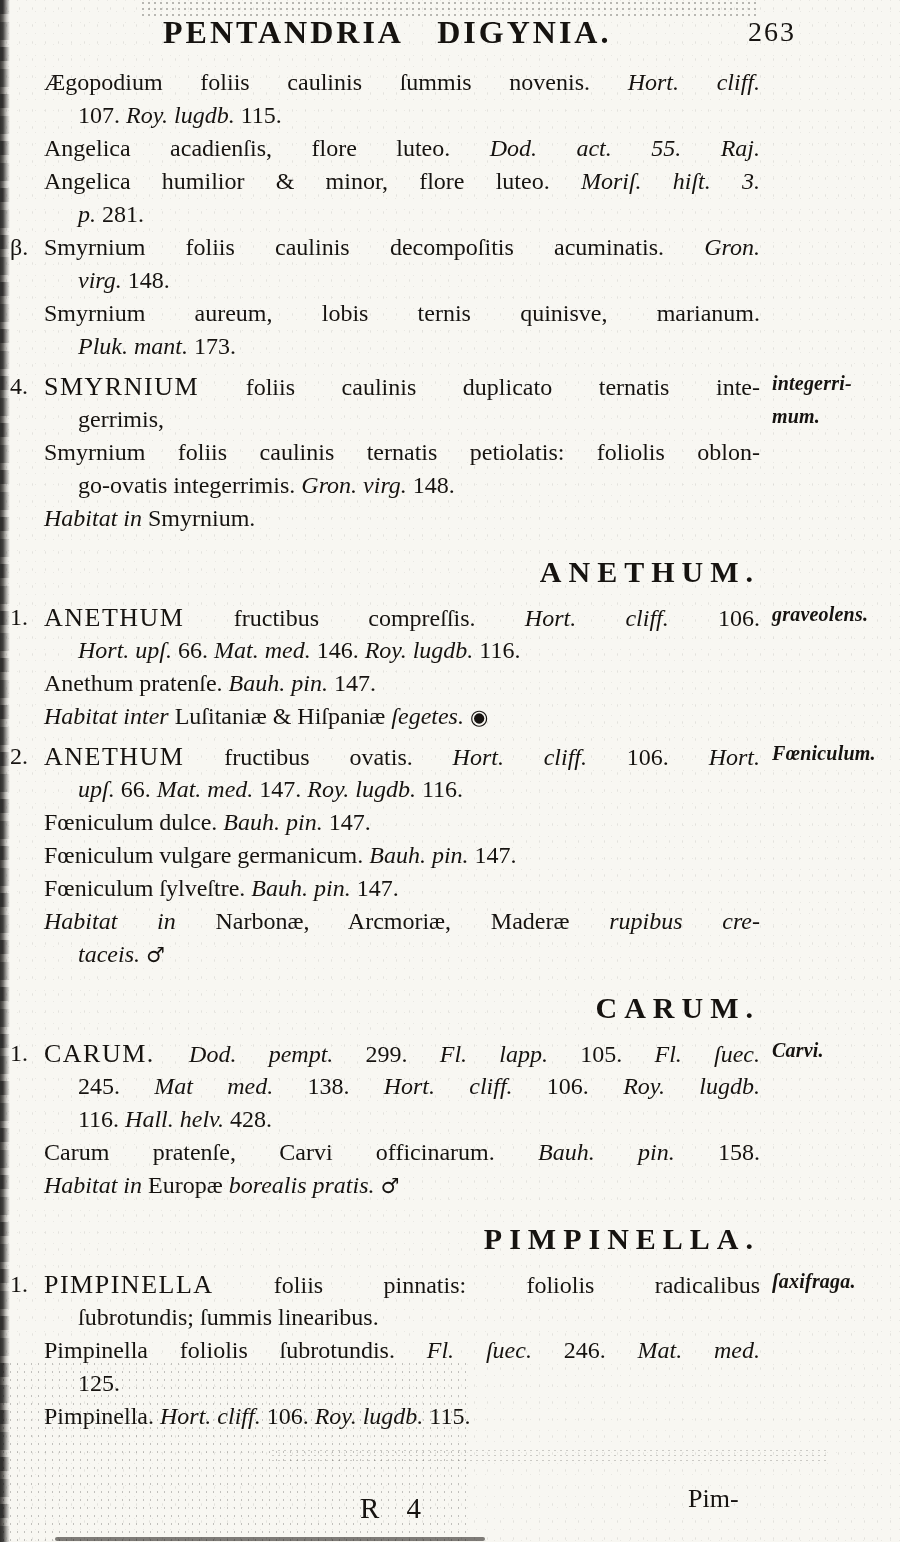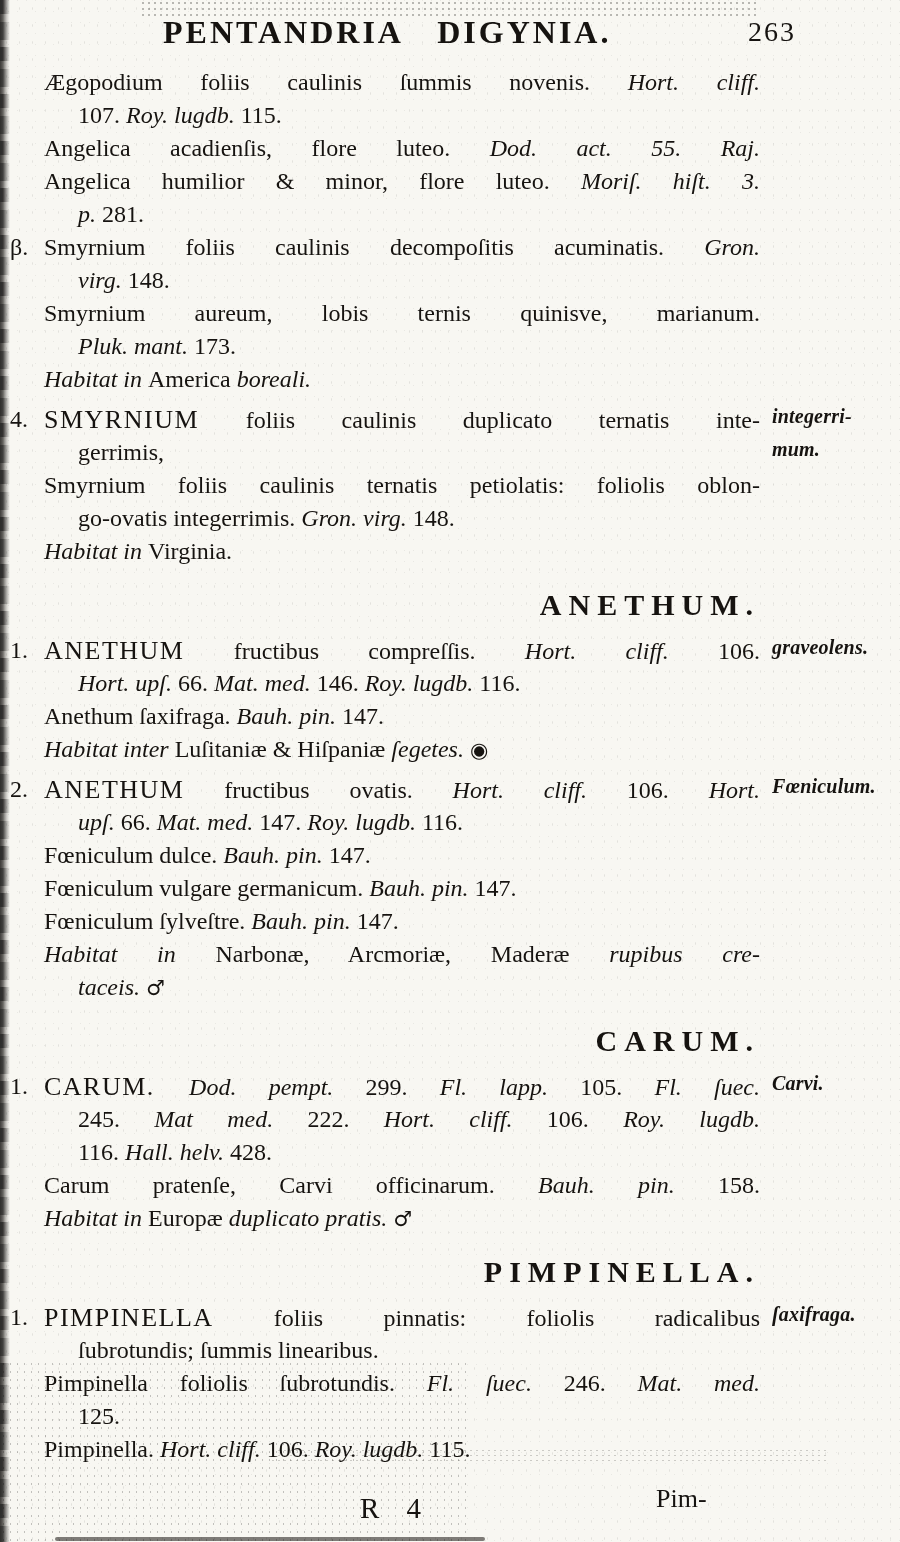--- a/index.html
+++ b/index.html
@@ -90,21 +90,21 @@
   }
   .margin-note.right{width:132px;}
   .heading{
     margin:18px 140px 10px 44px;
     text-align:right;
     font-size:30px;letter-spacing:7px;line-height:38px;height:38px;
     font-weight:bold;
   }
   
   .sig{position:absolute;left:360px;top:1492px;font-size:29px;letter-spacing:10px;}
-  .catchword{position:absolute;left:656px;top:1484px;font-size:26px;}
+  .catchword{position:absolute;left:688px;top:1484px;font-size:26px;}
 </style>
 </head>
 <body>
 
 <div class="page">
   <div class="noise"></div>
   <div class="noise-top"></div>
 
   <div class="running-head">
     <span class="rh-title">PENTANDRIA DIGYNIA.</span>
@@ -114,44 +114,43 @@
   <div class="body-text" id="body-lines">
       <div class="line j"><span class="sg-r">Ægopodium foliis caulinis ſummis novenis. </span><span class="sg-i">Hort. cliff.</span></div>
       <div class="line ind1"><span class="sg-r">107. </span><span class="sg-i">Roy. lugdb. </span><span class="sg-r">115.</span></div>
       <div class="line j"><span class="sg-r">Angelica acadienſis, flore luteo. </span><span class="sg-i">Dod. act. 55. Raj.</span></div>
       <div class="line j"><span class="sg-r">Angelica humilior &amp; minor, flore luteo. </span><span class="sg-i">Moriſ. hiſt. 3.</span></div>
       <div class="line ind1"><span class="sg-i">p. </span><span class="sg-r">281.</span></div>
       <div class="line j"><span class="num">β.</span><span class="sg-r">Smyrnium foliis caulinis decompoſitis acuminatis. </span><span class="sg-i">Gron.</span></div>
       <div class="line ind1"><span class="sg-i">virg. </span><span class="sg-r">148.</span></div>
       <div class="line j"><span class="sg-r">Smyrnium aureum, lobis ternis quinisve, marianum.</span></div>
       <div class="line ind1"><span class="sg-i">Pluk. mant. </span><span class="sg-r">173.</span></div>
-      <div class="line"><span class="sg-i">Habitat in </span><span class="sg-r">America </span><span class="sg-i">boreali.</span></div>
       <div class="line j gap"><span class="num">4.</span><span class="sg-c">SMYRNIUM</span><span class="sg-r"> foliis caulinis duplicato ternatis inte-</span><span class="margin-note">integerri-</span></div>
       <div class="line ind1"><span class="sg-r">gerrimis,</span><span class="margin-note right">mum.</span></div>
       <div class="line j"><span class="sg-r">Smyrnium foliis caulinis ternatis petiolatis: foliolis oblon-</span></div>
       <div class="line ind1"><span class="sg-r">go-ovatis integerrimis. </span><span class="sg-i">Gron. virg. </span><span class="sg-r">148.</span></div>
-      <div class="line"><span class="sg-i">Habitat in </span><span class="sg-r">Virginia.</span></div>
+      <div class="line"><span class="sg-i">Habitat in </span><span class="sg-r">Smyrnium.</span></div>
       <div class="heading">ANETHUM.</div>
       <div class="line j"><span class="num">1.</span><span class="sg-c">ANETHUM</span><span class="sg-r"> fructibus compreſſis. </span><span class="sg-i">Hort. cliff. </span><span class="sg-r">106.</span><span class="margin-note">graveolens.</span></div>
       <div class="line ind1"><span class="sg-i">Hort. upſ. </span><span class="sg-r">66. </span><span class="sg-i">Mat. med. </span><span class="sg-r">146. </span><span class="sg-i">Roy. lugdb. </span><span class="sg-r">116.</span></div>
-      <div class="line"><span class="sg-r">Anethum ſaxifraga. </span><span class="sg-i">Bauh. pin. </span><span class="sg-r">147.</span></div>
+      <div class="line"><span class="sg-r">Anethum pratenſe. </span><span class="sg-i">Bauh. pin. </span><span class="sg-r">147.</span></div>
       <div class="line"><span class="sg-i">Habitat inter </span><span class="sg-r">Luſitaniæ &amp; Hiſpaniæ </span><span class="sg-i">ſegetes. </span><span class="sg-y">◉</span></div>
       <div class="line j gap"><span class="num">2.</span><span class="sg-c">ANETHUM</span><span class="sg-r"> fructibus ovatis. </span><span class="sg-i">Hort. cliff. </span><span class="sg-r">106. </span><span class="sg-i">Hort.</span><span class="margin-note">Fœniculum.</span></div>
       <div class="line ind1"><span class="sg-i">upſ. </span><span class="sg-r">66. </span><span class="sg-i">Mat. med. </span><span class="sg-r">147. </span><span class="sg-i">Roy. lugdb. </span><span class="sg-r">116.</span></div>
       <div class="line"><span class="sg-r">Fœniculum dulce. </span><span class="sg-i">Bauh. pin. </span><span class="sg-r">147.</span></div>
       <div class="line"><span class="sg-r">Fœniculum vulgare germanicum. </span><span class="sg-i">Bauh. pin. </span><span class="sg-r">147.</span></div>
       <div class="line"><span class="sg-r">Fœniculum ſylveſtre. </span><span class="sg-i">Bauh. pin. </span><span class="sg-r">147.</span></div>
       <div class="line j"><span class="sg-i">Habitat in </span><span class="sg-r">Narbonæ, Arcmoriæ, Maderæ </span><span class="sg-i">rupibus cre-</span></div>
       <div class="line ind1"><span class="sg-i">taceis. </span><span class="sg-y">♂</span></div>
       <div class="heading">CARUM.</div>
       <div class="line j"><span class="num">1.</span><span class="sg-c">CARUM. </span><span class="sg-i">Dod. pempt. </span><span class="sg-r">299. </span><span class="sg-i">Fl. lapp. </span><span class="sg-r">105. </span><span class="sg-i">Fl. ſuec.</span><span class="margin-note">Carvi.</span></div>
-      <div class="line ind1 j"><span class="sg-r">245. </span><span class="sg-i">Mat med. </span><span class="sg-r">222. </span><span class="sg-i">Hort. cliff. </span><span class="sg-r">106. </span><span class="sg-i">Roy. lugdb.</span></div>
+      <div class="line ind1 j"><span class="sg-r">245. </span><span class="sg-i">Mat med. </span><span class="sg-r">138. </span><span class="sg-i">Hort. cliff. </span><span class="sg-r">106. </span><span class="sg-i">Roy. lugdb.</span></div>
       <div class="line ind1"><span class="sg-r">116. </span><span class="sg-i">Hall. helv. </span><span class="sg-r">428.</span></div>
       <div class="line j"><span class="sg-r">Carum pratenſe, Carvi officinarum. </span><span class="sg-i">Bauh. pin. </span><span class="sg-r">158.</span></div>
-      <div class="line"><span class="sg-i">Habitat in </span><span class="sg-r">Europæ </span><span class="sg-i">duplicato pratis. </span><span class="sg-y">♂</span></div>
+      <div class="line"><span class="sg-i">Habitat in </span><span class="sg-r">Europæ </span><span class="sg-i">borealis pratis. </span><span class="sg-y">♂</span></div>
       <div class="heading">PIMPINELLA.</div>
       <div class="line j"><span class="num">1.</span><span class="sg-c">PIMPINELLA</span><span class="sg-r"> foliis pinnatis: foliolis radicalibus</span><span class="margin-note">ſaxifraga.</span></div>
       <div class="line ind1"><span class="sg-r">ſubrotundis; ſummis linearibus.</span></div>
       <div class="line j"><span class="sg-r">Pimpinella foliolis ſubrotundis. </span><span class="sg-i">Fl. ſuec. </span><span class="sg-r">246. </span><span class="sg-i">Mat. med.</span></div>
       <div class="line ind1"><span class="sg-r">125.</span></div>
       <div class="line"><span class="sg-r">Pimpinella. </span><span class="sg-i">Hort. cliff. </span><span class="sg-r">106. </span><span class="sg-i">Roy. lugdb. </span><span class="sg-r">115.</span></div>
     </div>
 
   <div class="smudge-footer"></div>
   <span class="sig">R 4</span>

